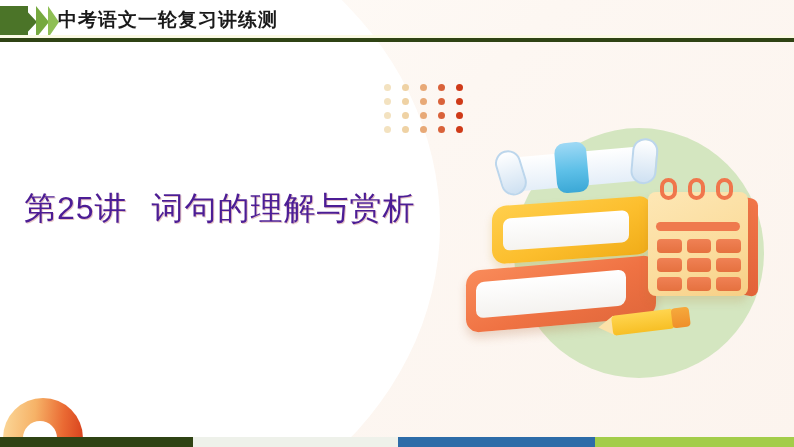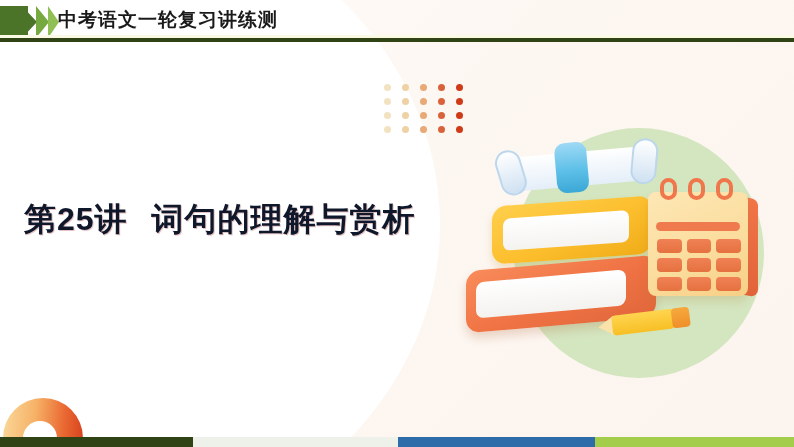--- a/index.html
+++ b/index.html
@@ -139,24 +139,24 @@
     height: 7px;
     border-radius: 50%;
     align-self: center;
     justify-self: center;
   }
 
   
   .main-title {
     position: absolute;
     left: 24px;
-    top: 198px;
+    top: 187px;
     font-size: 32px;
-    font-weight: bold;
-    color: #0f172a;
+    font-weight: normal;
+    color: #4c1d95;
     letter-spacing: 1px;
     white-space: nowrap;
     text-shadow: 1px 1px 0 rgba(150,10,10,.25);
   }
   .main-title .gap { display: inline-block; width: 24px; }
 
   
   .illus {
     position: absolute;
     left: 452px;

